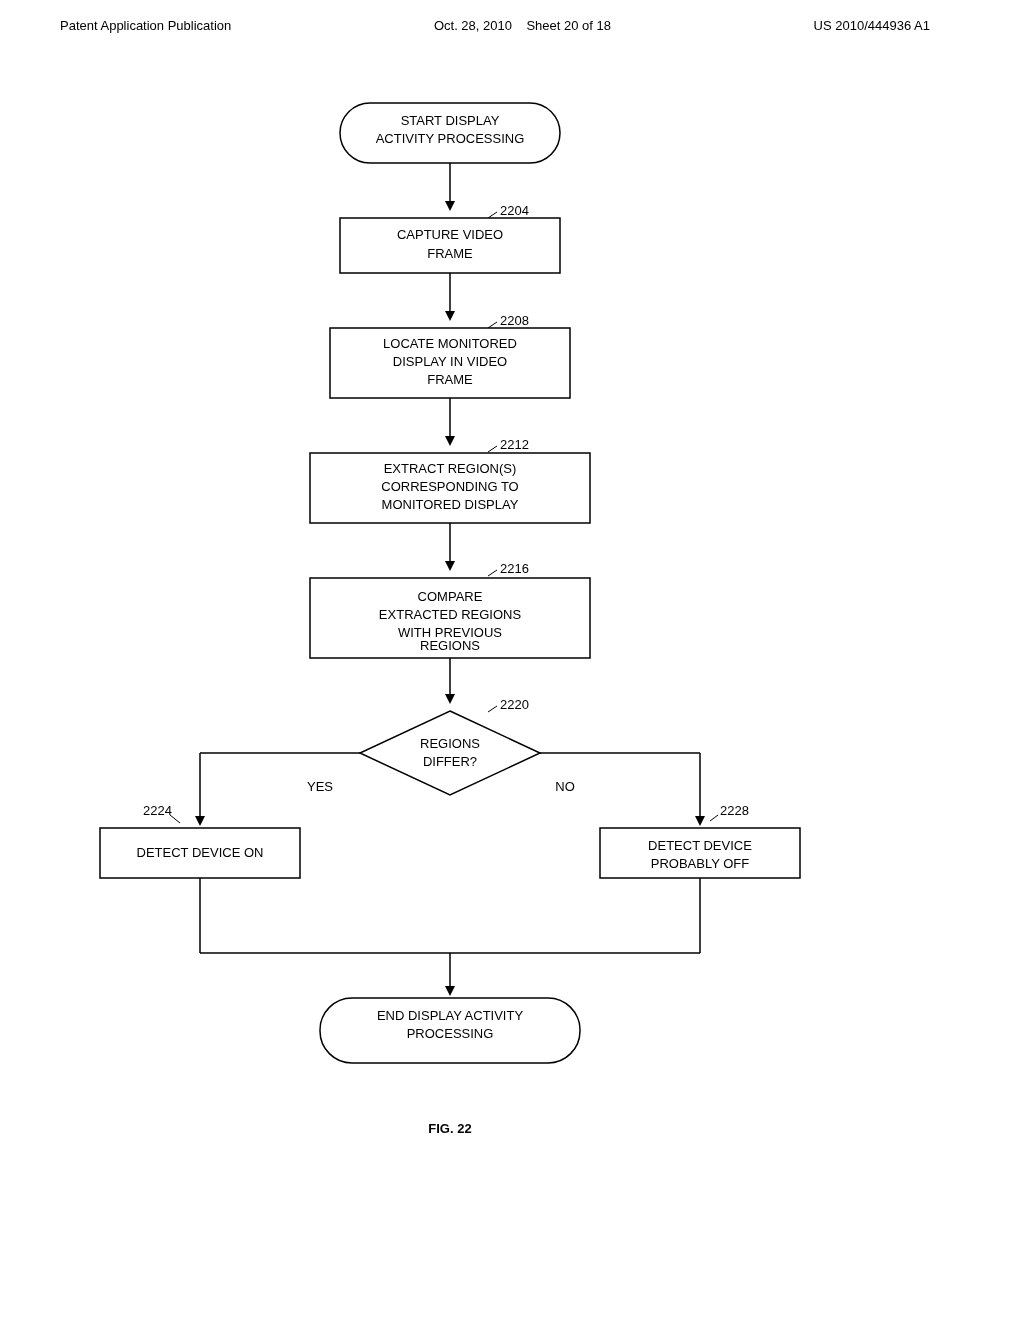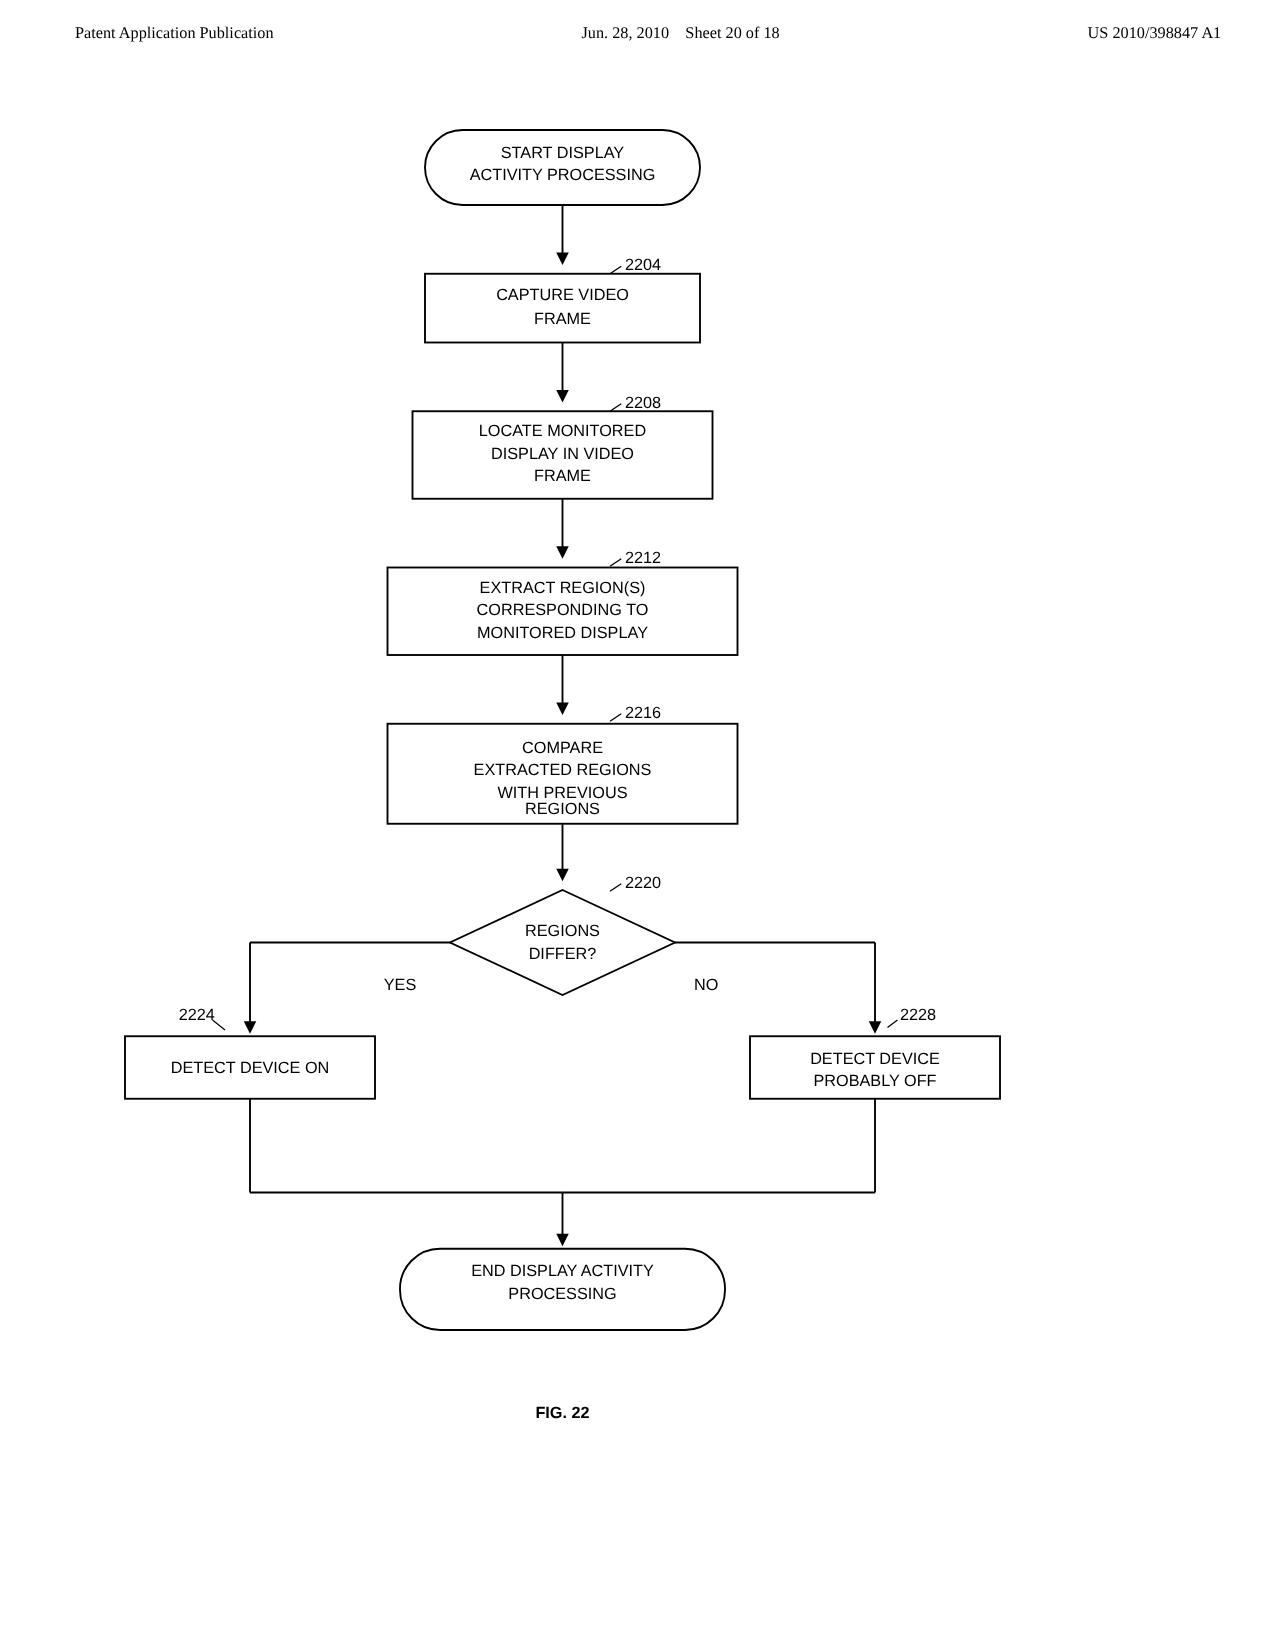--- a/index.html
+++ b/index.html
@@ -9,48 +9,47 @@
       background: #ffffff;
       font-family: Arial, sans-serif;
       position: relative;
       overflow: hidden;
     }
 
     .header {
       display: flex;
       justify-content: space-between;
       align-items: center;
-      padding: 18px 47px 10px 60px;
+      padding: 18px 94px 10px 60px;
       font-size: 13px;
       color: #000;
-      font-family: Liberation Serif, serif;
     }
 
     .diagram-container {
       position: relative;
       width: 100%;
       height: calc(100% - 70px);
       text-align: right;
     }
 
     svg {
       width: 100%;
       height: 100%;
     }
   </style>
 </head>
 <body>
 
 <div class="header">
   <span>Patent Application Publication</span>
   <span>
-    <span>Jun. 28, 2010</span>&nbsp;&nbsp;&nbsp;
+    <span>Oct. 28, 2010</span>&nbsp;&nbsp;&nbsp;
     <span>Sheet 20 of 18</span>
   </span>
-  <span>US 2010/398847 A1</span>
+  <span>US 2010/444936 A1</span>
 </div>
 
 <div class="diagram-container">
   <svg viewBox="0 0 1024 1230" xmlns="http://www.w3.org/2000/svg">
 
     <defs>
       <style>
         text { font-family: Arial, sans-serif; font-size: 13px; fill: #000; }
         .label-small { font-size: 12px; }
         .node-text { font-size: 13px; text-anchor: middle; dominant-baseline: middle; }

